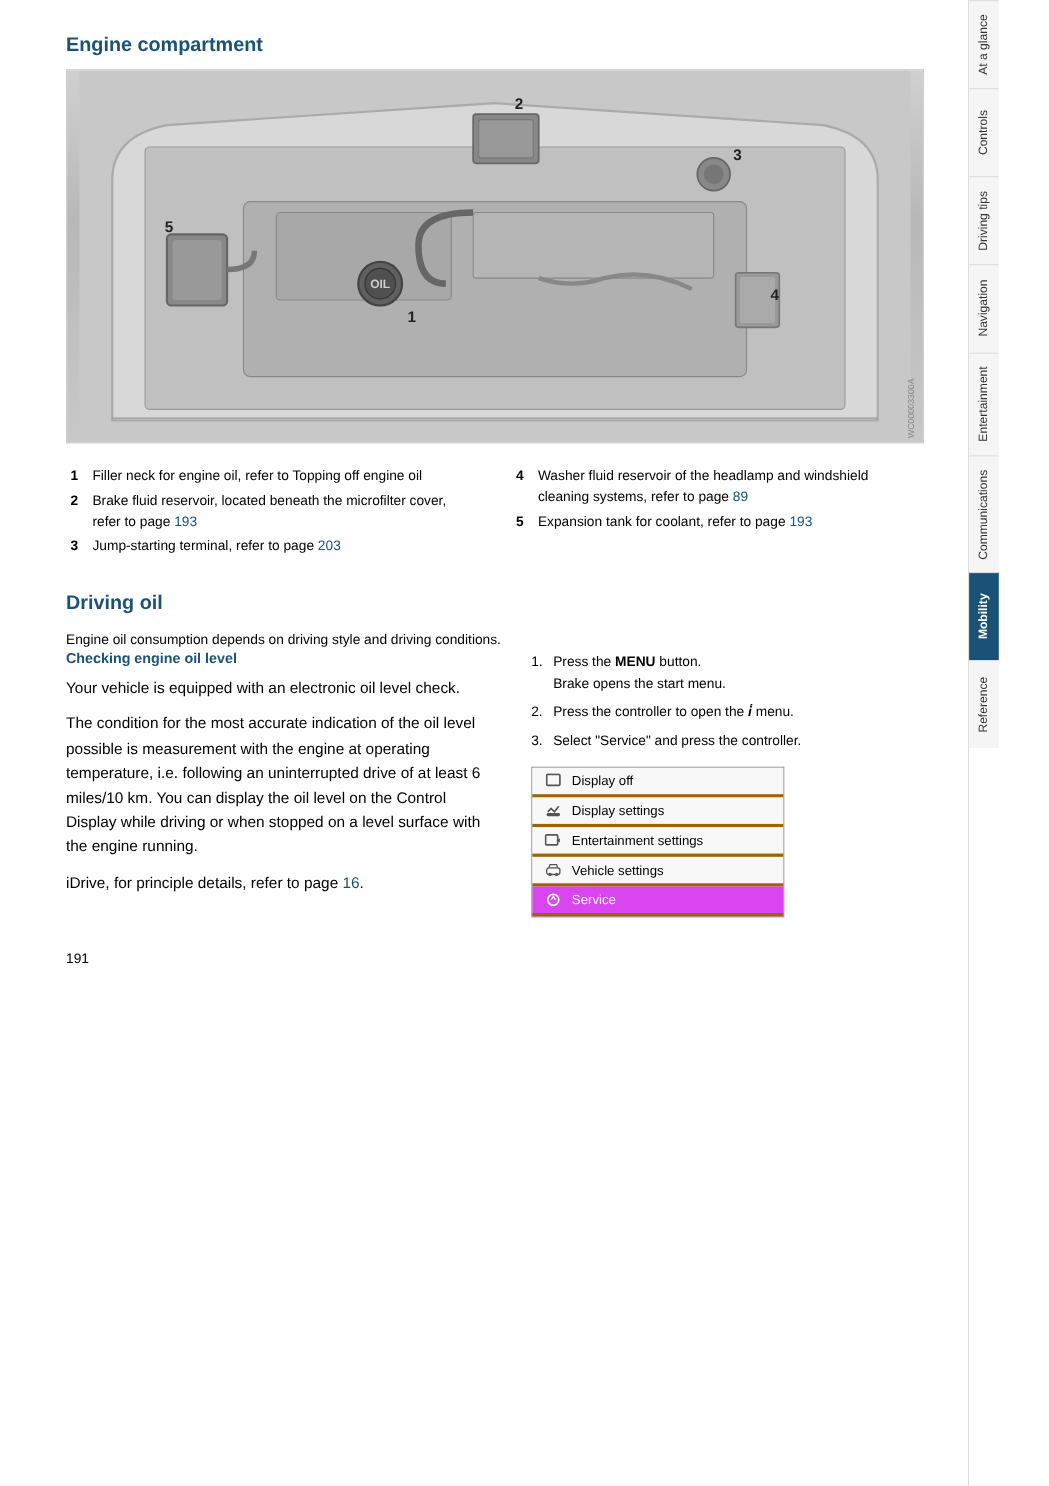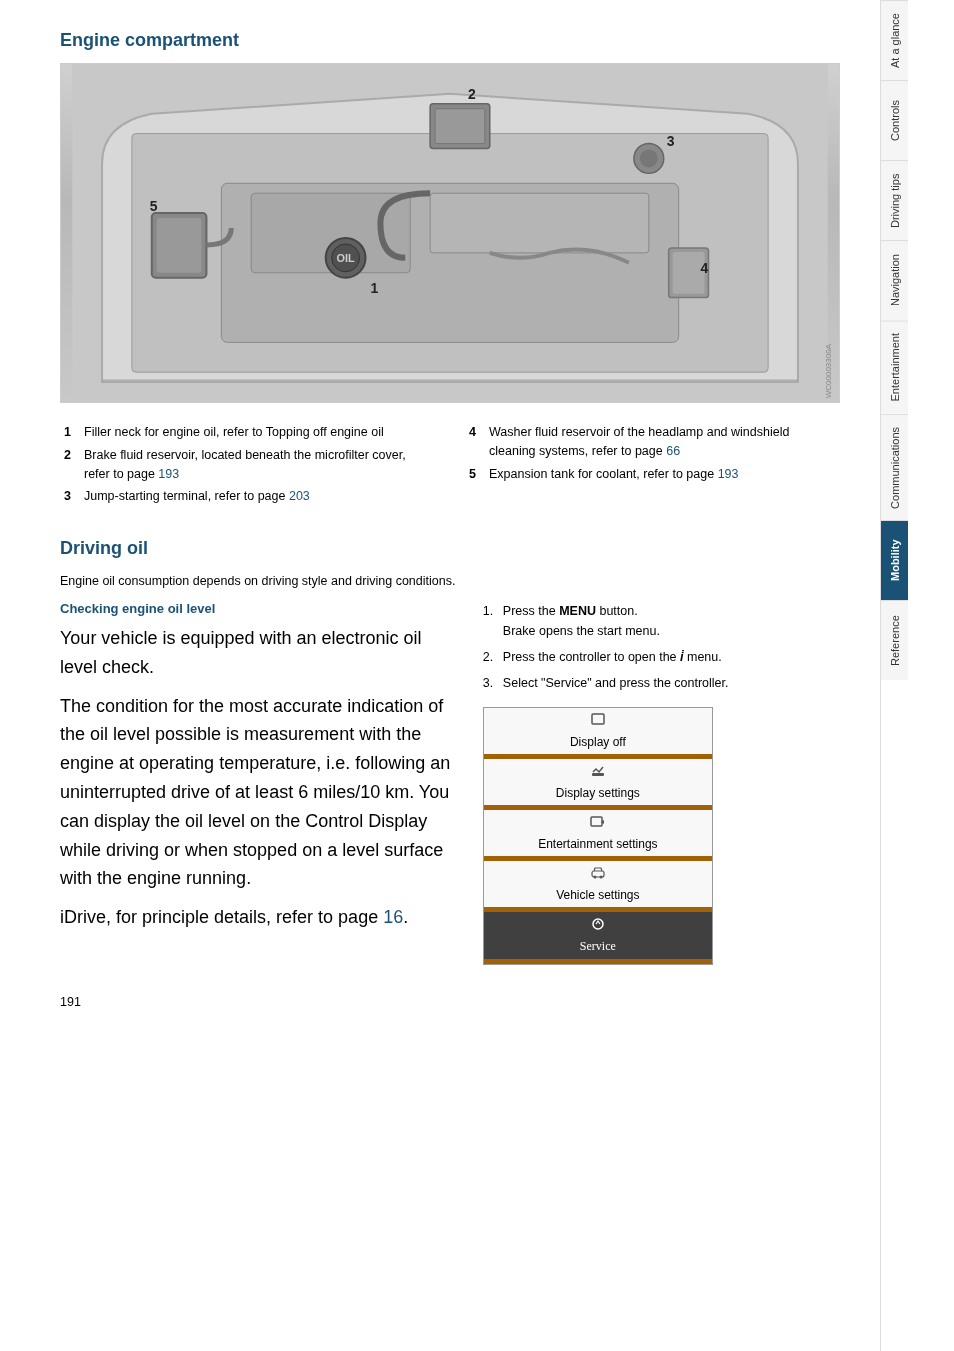--- a/index.html
+++ b/index.html
@@ -136,33 +136,32 @@
 
     .engine-oil-intro {
       font-size: 12.5px;
       line-height: 1.6;
     }
 
     
     .two-col-layout {
       display: flex;
       gap: 30px;
-      margin-top: 10px;
     }
 
     .left-col {
       flex: 1.1;
     }
 
     .right-col {
       flex: 1;
     }
 
     .body-text {
-      font-size: 18px;
+      font-size: 14px;
       line-height: 1.6;
       margin-bottom: 10px;
     }
 
     .numbered-list {
       list-style: none;
       padding: 0;
       margin-bottom: 14px;
     }
 
@@ -183,33 +182,30 @@
     
     .menu-box {
       border: 1px solid #999;
       width: 230px;
       margin-top: 10px;
       background: #f0f0f0;
     }
 
     .menu-item {
       display: flex;
-      align-items: center;
       padding: 5px 10px;
       font-size: 12px;
-      border-bottom: 5px solid #a16207;
+      border-bottom: 3px solid #a16207;
       gap: 8px;
       background: #f8f8f8;
-      flex-direction: column;
     }
 
     .menu-item.highlighted {
-      background: #404040;
+      background: #d946ef;
       color: #fff;
-      font-family: Liberation Serif, serif;
     }
 
     .menu-item-icon {
       width: 18px;
       height: 14px;
       display: inline-flex;
       align-items: center;
       justify-content: center;
       font-size: 10px;
     }
@@ -313,21 +309,21 @@
                 <td>Jump-starting terminal, refer to page <a class="link-blue" href="#">203</a></td>
               </tr>
             </tbody>
           </table>
         </div>
         <div class="parts-col">
           <table>
             <tbody>
               <tr>
                 <td><strong>4</strong></td>
-                <td>Washer fluid reservoir of the headlamp and windshield cleaning systems, refer to page <a class="link-blue" href="#">66</a></td>
+                <td>Washer fluid reservoir of the headlamp and windshield cleaning systems, refer to page <a class="link-blue" href="#">89</a></td>
               </tr>
               <tr>
                 <td><strong>5</strong></td>
                 <td>Expansion tank for coolant, refer to page <a class="link-blue" href="#">193</a></td>
               </tr>
             </tbody>
           </table>
         </div>
       </div>
     </div>

